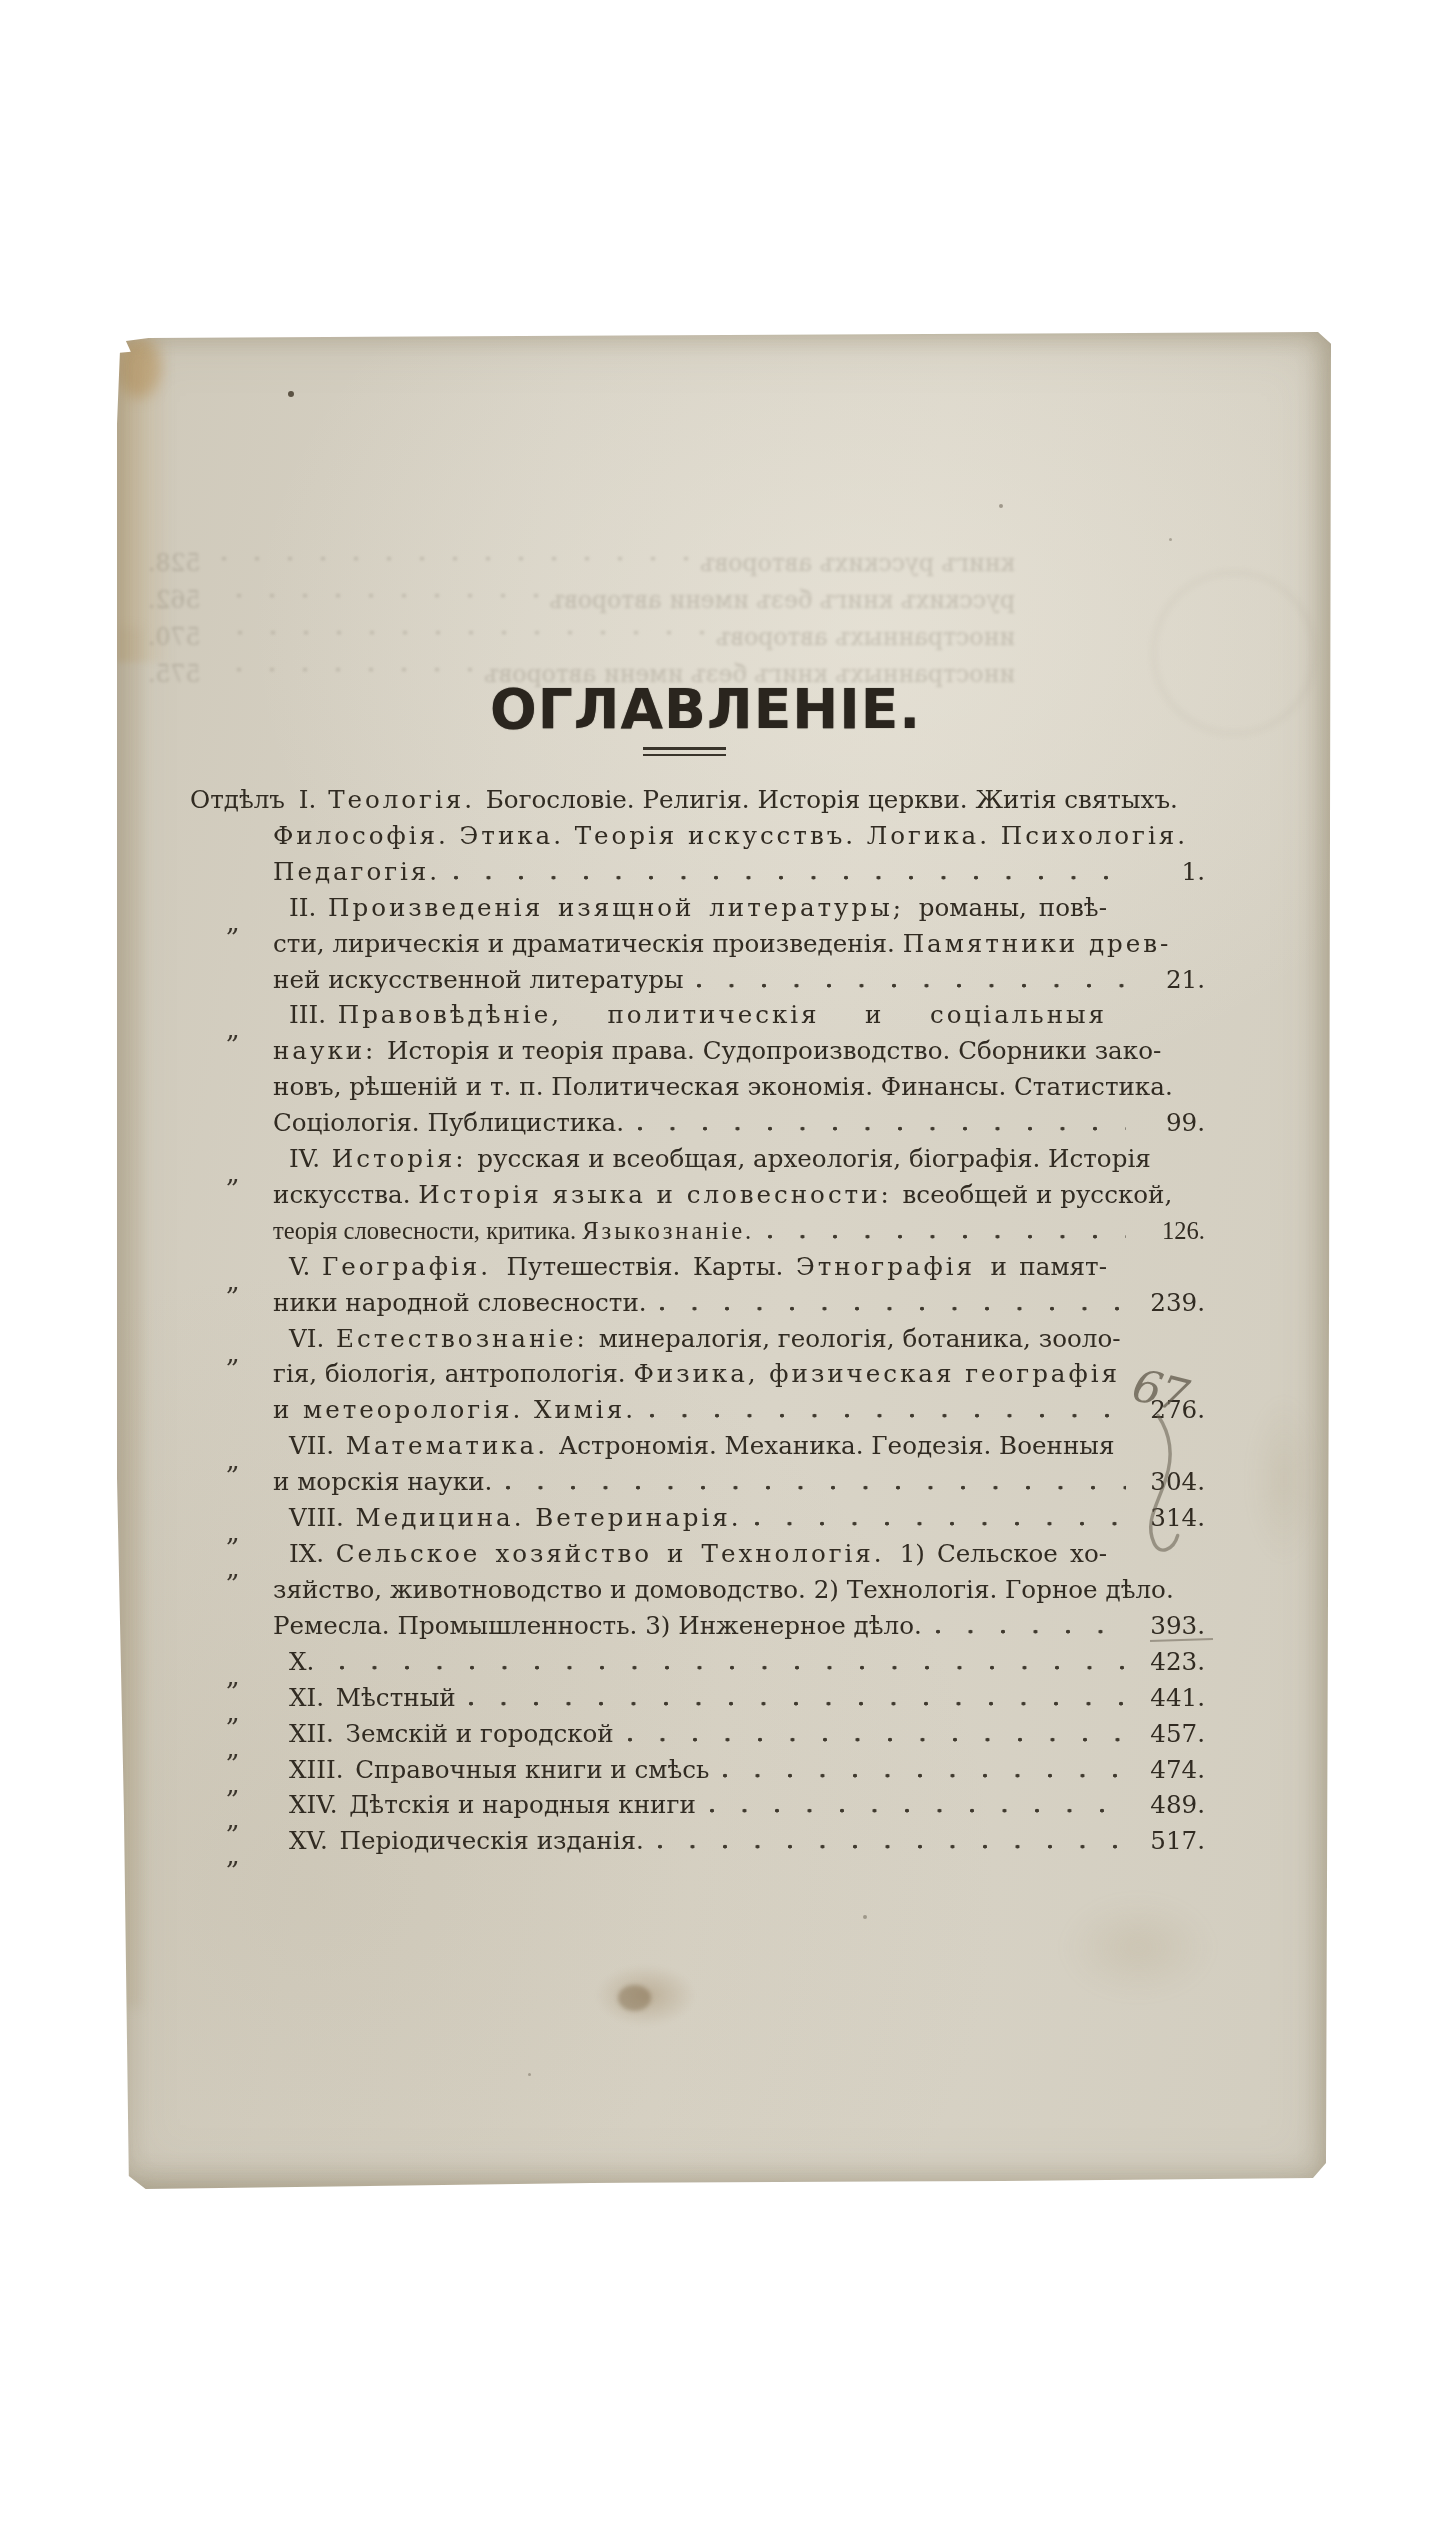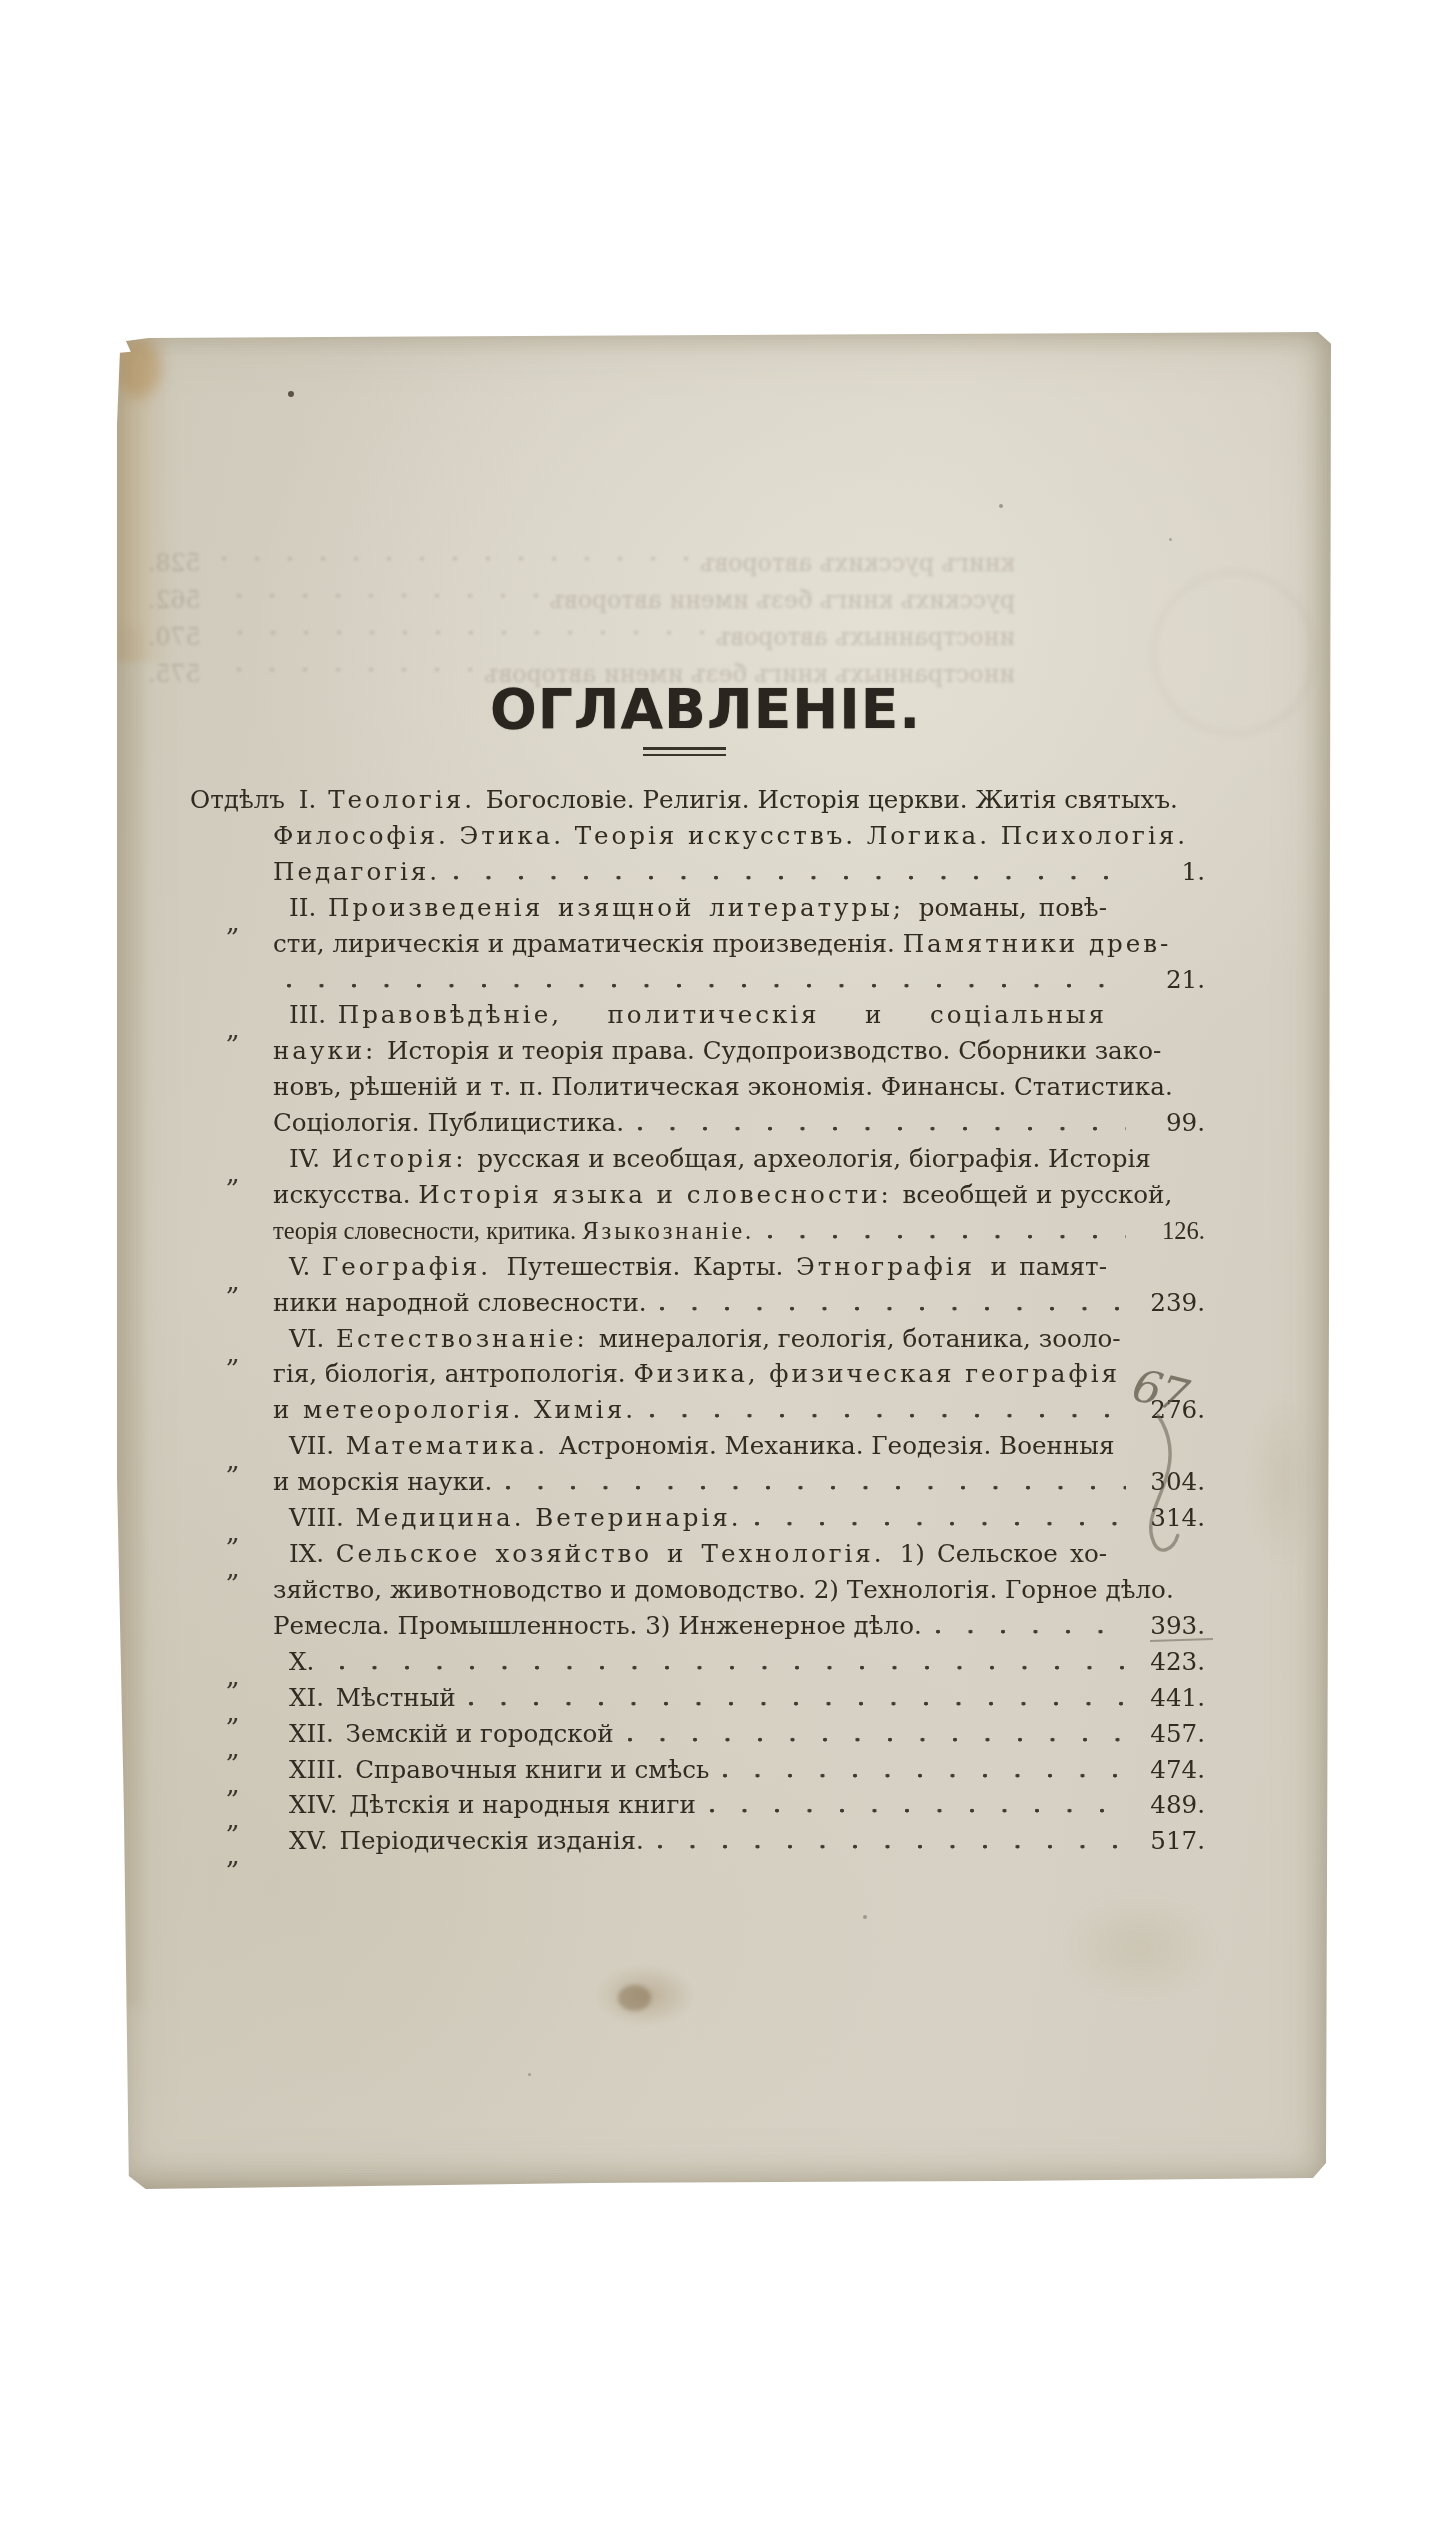--- a/index.html
+++ b/index.html
@@ -123,20 +123,21 @@
           <div class="toc-line first-main fill" style="top: 0px;"><span class="word-prefix">Отдѣлъ</span><span class="numeral">I.</span><span class="segs"><span class="sp">Теологія. </span><span>Богословіе. Религія. Исторія церкви. Житія святыхъ.</span></span></div>
           <div class="toc-line cont fill" style="top: 36px;"><span class="segs"><span class="sp">Философія. Этика. Теорія искусствъ. Логика. Психологія.</span></span></div>
           <div class="toc-line cont last" style="top: 72px;">
             <span class="segs"><span class="sp">Педагогія.</span></span>
             <span class="dots"></span>
             <span class="pagenum">1.</span>
           </div>
           <div class="toc-line first fill" style="top: 108px;"><span class="ditto">„</span><span class="numeral">II.</span><span class="segs"><span class="sp">Произведенія изящной литературы; </span><span>романы, повѣ-</span></span></div>
           <div class="toc-line cont fill" style="top: 144px;"><span class="segs"><span>сти, лирическія и драматическія произведенія. </span><span class="sp">Памятники древ-</span></span></div>
           <div class="toc-line cont last" style="top: 180px;">
+            <span class="segs"><span>ней искусственной литературы</span></span>
             <span class="dots"></span>
             <span class="pagenum">21.</span>
           </div>
           <div class="toc-line first fill" style="top: 215px;"><span class="ditto">„</span><span class="numeral">III.</span><span class="segs"><span class="sp">Правовѣдѣніе, политическія и соціальныя</span></span></div>
           <div class="toc-line cont fill" style="top: 251px;"><span class="segs"><span class="sp">науки: </span><span>Исторія и теорія права. Судопроизводство. Сборники зако-</span></span></div>
           <div class="toc-line cont fill" style="top: 287px;"><span class="segs"><span>новъ, рѣшеній и т. п. Политическая экономія. Финансы. Статистика.</span></span></div>
           <div class="toc-line cont last" style="top: 323px;">
             <span class="segs"><span>Соціологія. Публицистика.</span></span>
             <span class="dots"></span>
             <span class="pagenum">99.</span>

